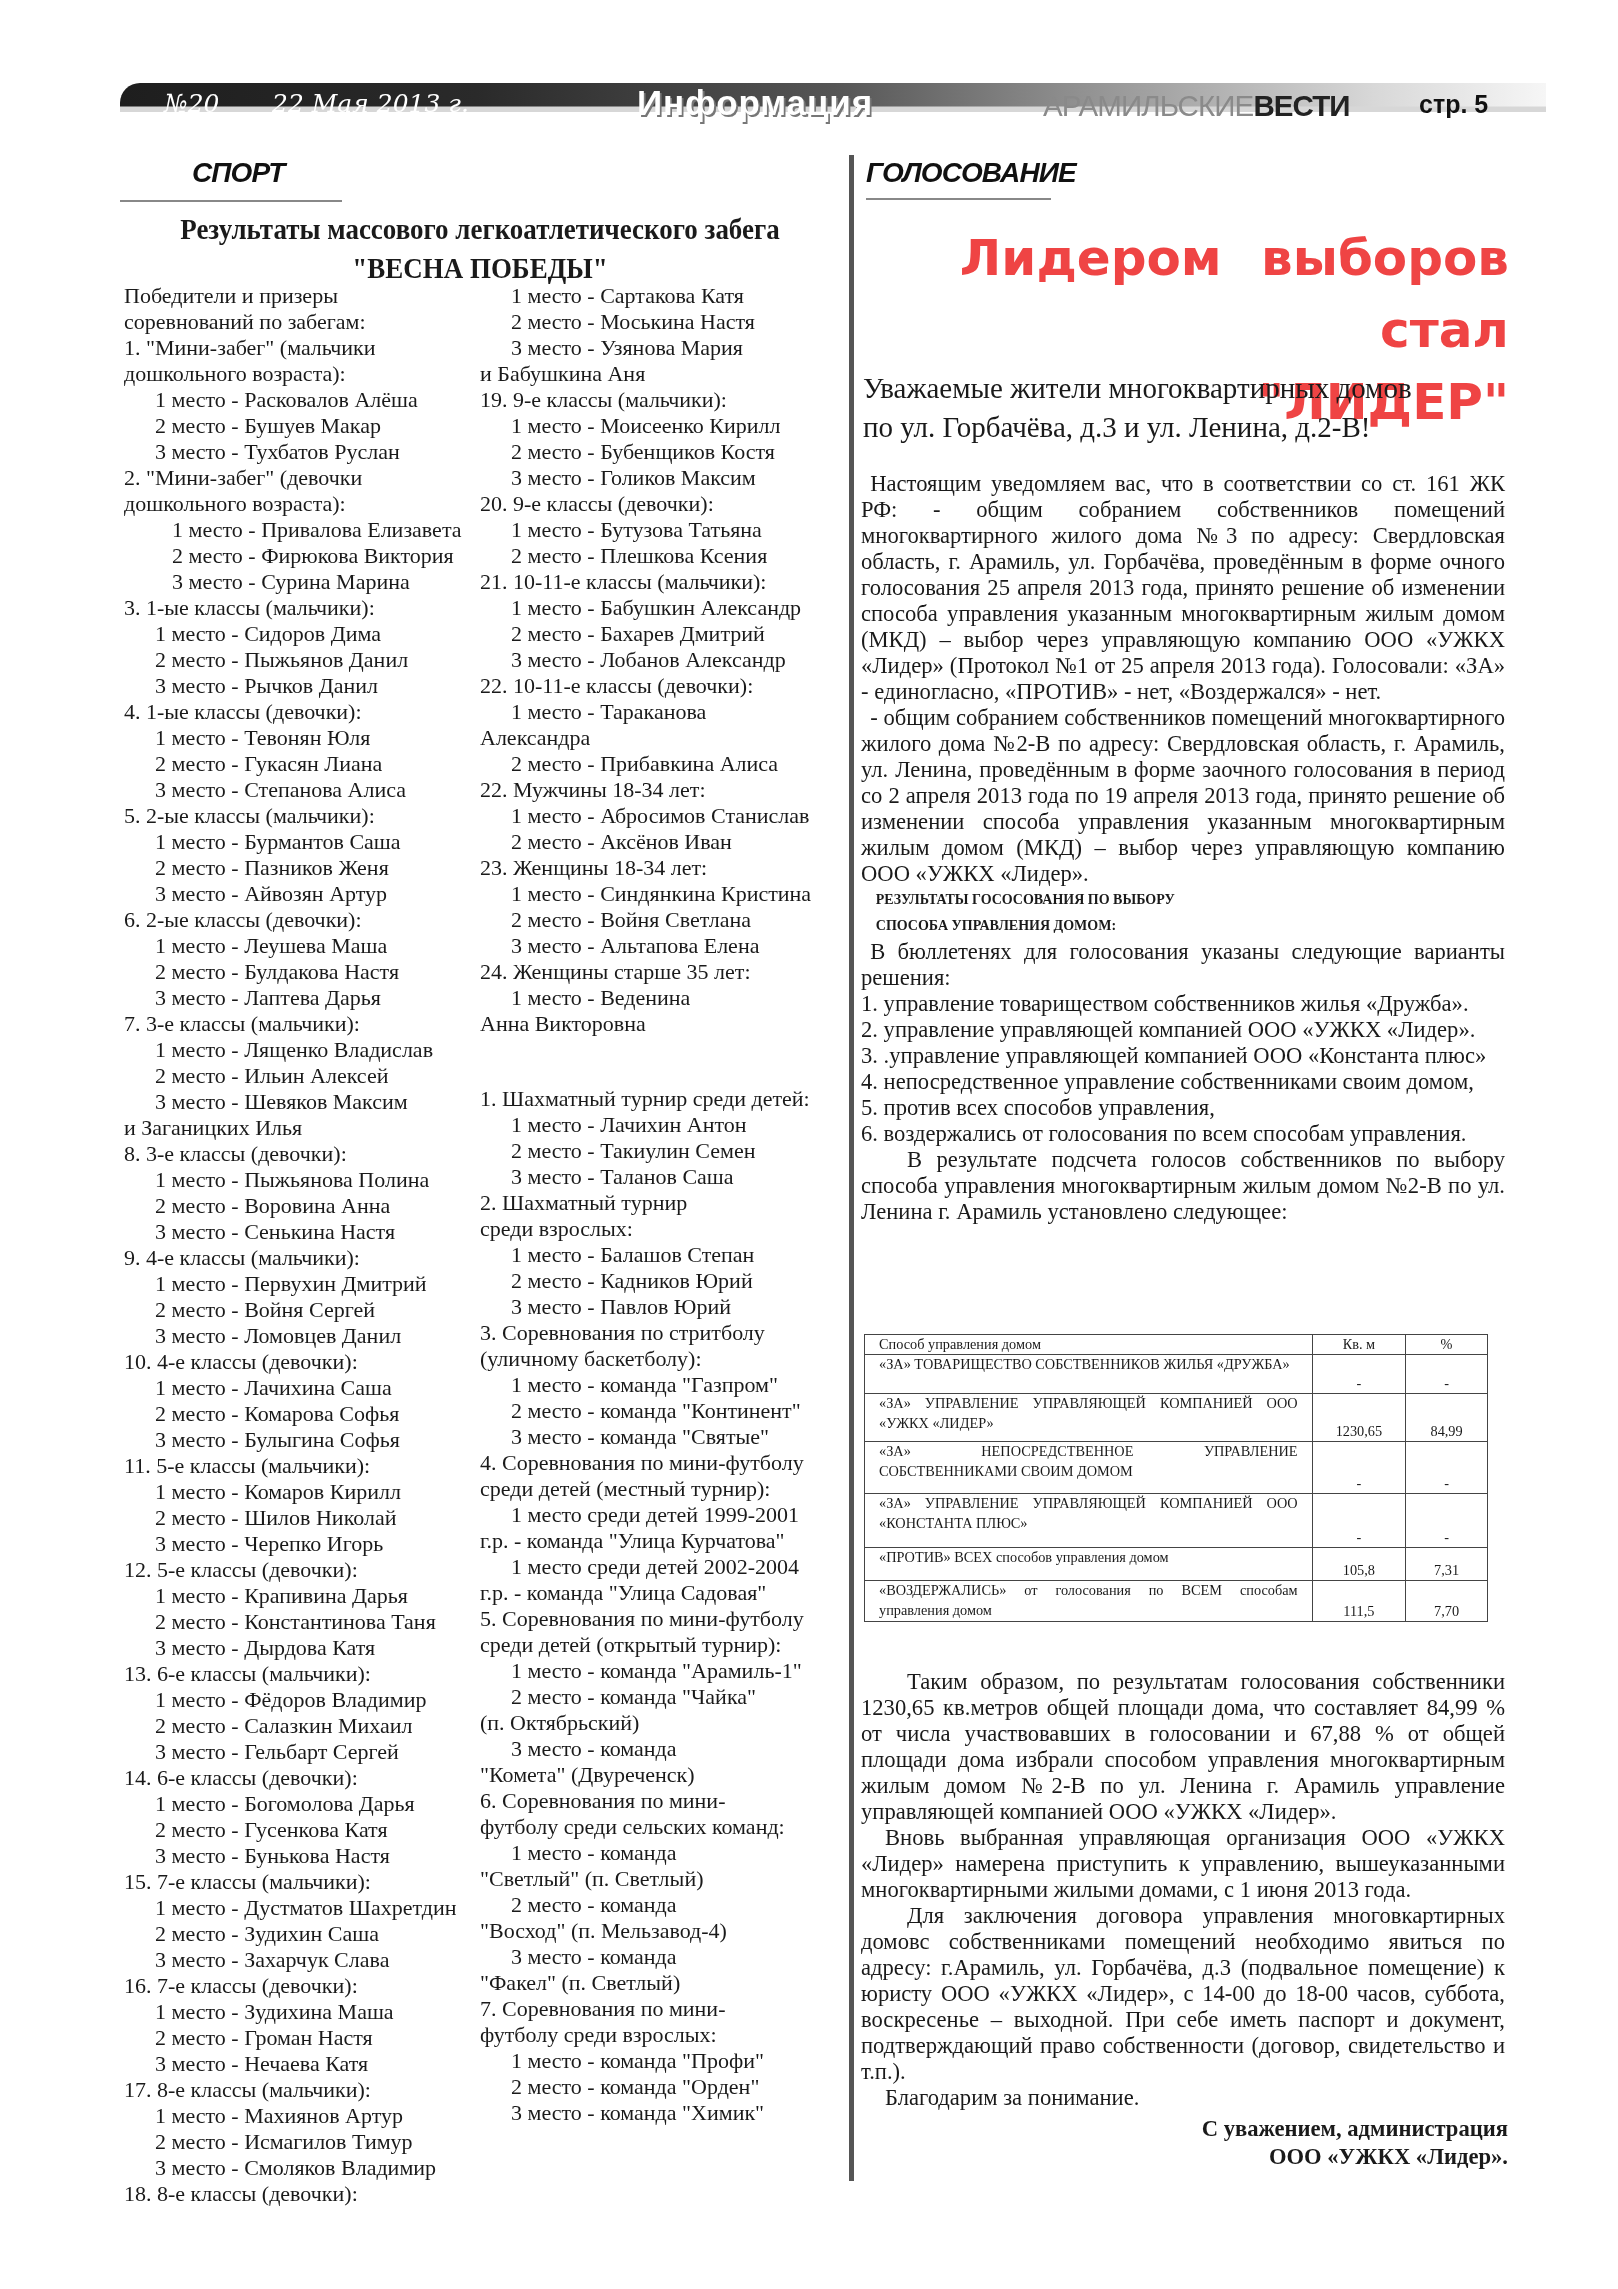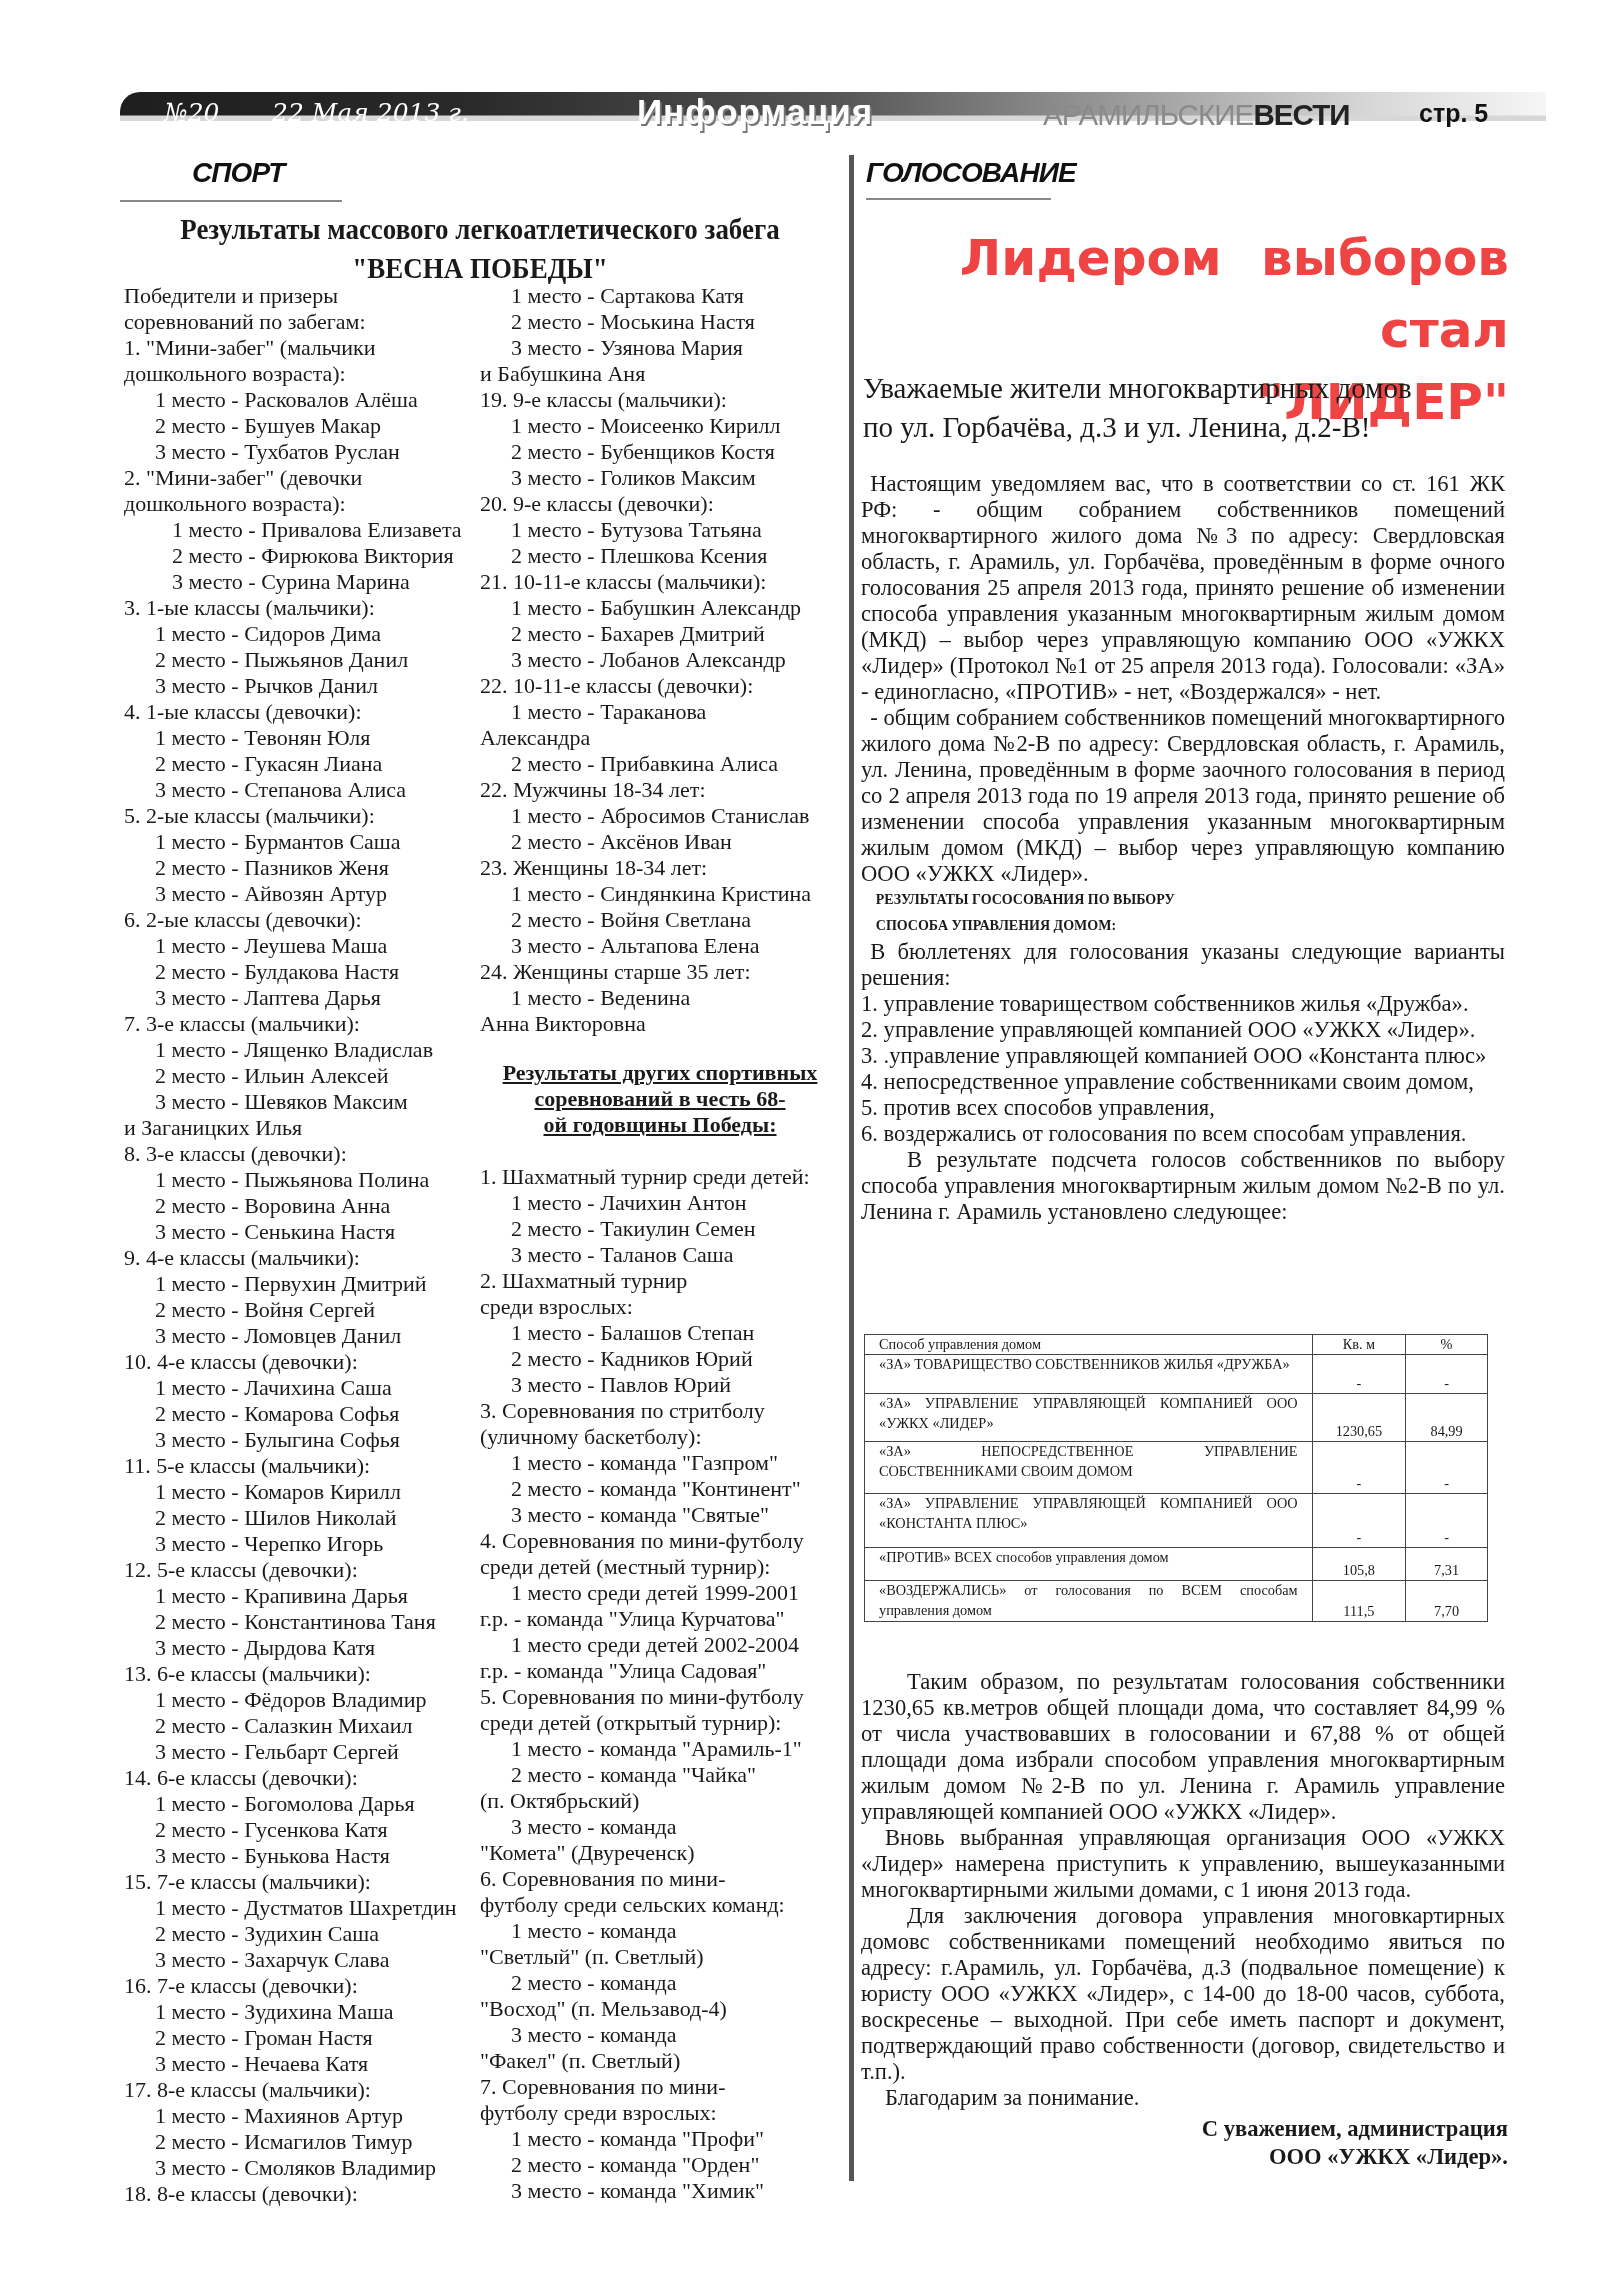--- a/index.html
+++ b/index.html
@@ -1,20 +1,20 @@
 <!DOCTYPE html>
 <html style="font-size:14.8px"><head>
 <meta charset="utf-8">
 <style>
   html, body { margin:0; padding:0; background:#ffffff; }
   body { width:1619px; height:2290px; position:relative; overflow:hidden; color:#1a1a1a;
          font-family:"Liberation Serif", serif; }
 
   
-  .masthead { position:absolute; left:120px; top:92px; width:1394px; height:29px;
+  .masthead { position:absolute; left:120px; top:83px; width:1394px; height:29px;
     border-radius:20px 0 0 0;
     background:linear-gradient(90deg,#1e1e1e 0%,#2a2a2a 25%,#555 50%,#9a9a9a 70%,#d8d8d8 88%,#f6f6f6 100%);
     box-shadow:0 -5.5px 0 #d7d7d7 inset;padding-left:32px; }
   .masthead .issue { position:absolute; left:44px; top:5.5px; font-family:"DejaVu Serif",serif; font-style:italic; font-size:25px; color:#fff; }
   .masthead .date { position:absolute; left:152px; top:5.5px; font-family:"DejaVu Serif",serif; font-style:italic; font-size:25px; color:#fff; }
   .masthead .section { position:absolute; left:517px; top:0px; font-family:"Liberation Sans",sans-serif; font-weight:bold; font-size:35px; color:#fff;
     text-shadow:1.8px 1.8px 0 #777; letter-spacing:0.9px; }
   .masthead .brand { position:absolute; left:923px; top:5.5px; font-family:"Liberation Sans",sans-serif; font-size:29.5px; letter-spacing:-0.9px; }
   .masthead .brand .b1 { color:#8a8a8a; }
   .masthead .brand .b2 { color:#222; font-weight:bold; }
@@ -183,25 +183,20 @@
     <span class="ln ind">2 место - Аксёнов Иван</span>
     <span class="ln">23. Женщины 18-34 лет:</span>
     <span class="ln ind">1 место - Синдянкина Кристина</span>
     <span class="ln ind">2 место - Войня Светлана</span>
     <span class="ln ind">3 место - Альтапова Елена</span>
     <span class="ln">24. Женщины старше 35 лет:</span>
     <span class="ln ind">1 место - Веденина</span>
     <span class="ln">Анна Викторовна</span>
   </div>
 <div class="col col-c">
-  <div class="other-title">
-    <div>Результаты других спортивных</div>
-    <div>соревнований в честь 68-</div>
-    <div>ой годовщины Победы:</div>
-  </div>
   <div style="height:26px"></div>
   <div id="colC">
       <span class="ln"> 1. Шахматный турнир среди детей:</span>
       <span class="ln ind">1 место - Лачихин Антон</span>
       <span class="ln ind">2 место - Такиулин Семен</span>
       <span class="ln ind">3 место - Таланов Саша</span>
       <span class="ln">2. Шахматный турнир</span>
       <span class="ln">среди взрослых:</span>
       <span class="ln ind">1 место - Балашов Степан</span>
       <span class="ln ind">2 место - Кадников Юрий</span>

